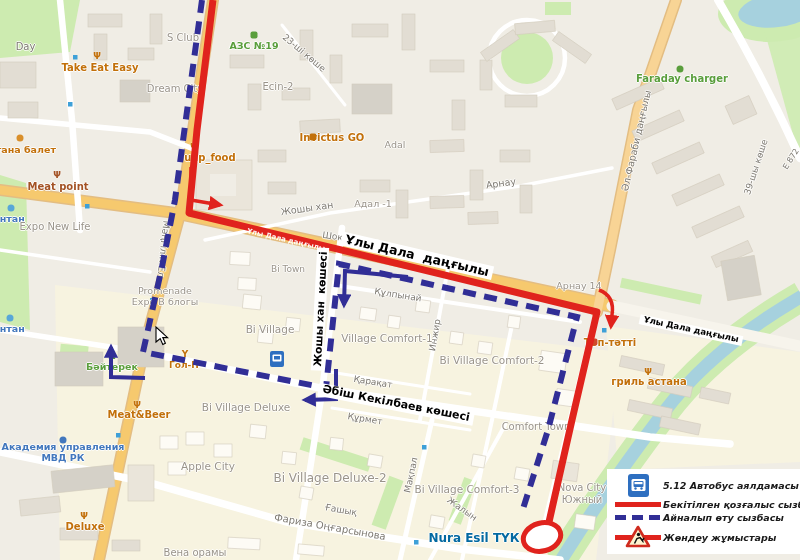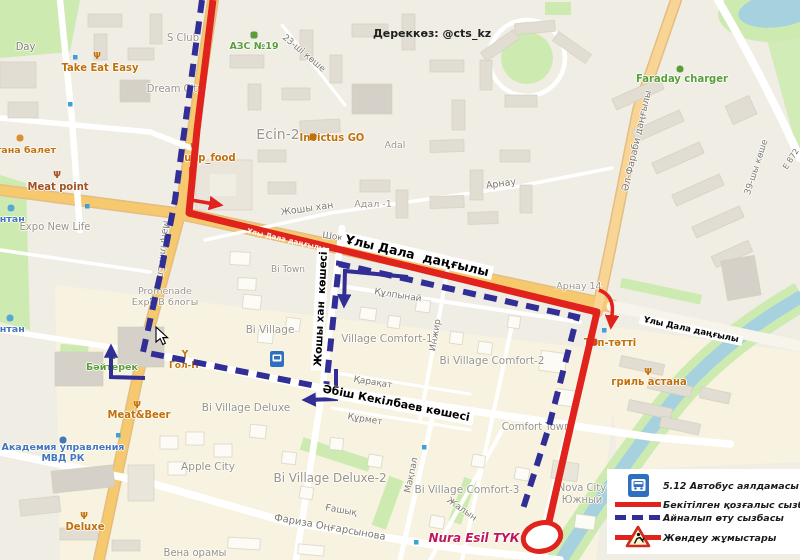--- a/index.html
+++ b/index.html
@@ -10,21 +10,21 @@
   #annots{z-index:4;pointer-events:none;}
   .lbl{position:absolute;white-space:pre;transform-origin:center;text-align:center;line-height:1.15;
        text-shadow:0 1px 0 rgba(255,255,255,.85),0 -1px 0 rgba(255,255,255,.85),1px 0 0 rgba(255,255,255,.85),-1px 0 0 rgba(255,255,255,.85);}
   .c-area{font-size:10px;color:#9a948a;}
   .c-street{font-size:9px;color:#7e7a72;}
   .c-orange{font-size:10px;color:#c2700a;font-weight:bold;}
   .c-brown{font-size:10px;color:#a35224;font-weight:bold;}
   .c-green{font-size:10px;color:#5a9e3c;font-weight:bold;}
   .c-blue{font-size:9.5px;color:#4277bd;font-weight:bold;}
   .c-annot{background:#fff;padding:0 4px;font-weight:bold;color:#000;text-shadow:none;font-size:12px;}
-  .c-plain{font-weight:bold;color:#be185d;font-size:12px;font-style:italic;}
+  .c-plain{font-weight:bold;color:#0369a1;font-size:12px;}
   .c-onred{color:#fff;font-weight:bold;font-size:7px;text-shadow:none;opacity:.95;}
   .poi{position:absolute;transform:translate(-50%,-50%);pointer-events:none;}
   .poi-dot{width:7px;height:7px;border-radius:50%;}
   .poi-sq{width:7px;height:7px;border-radius:2px;}
   .poi-glyph{font-size:9px;font-weight:bold;line-height:1;text-shadow:0 0 2px #fff;}
   #title-box{position:absolute;left:283px;top:1px;width:292px;height:24px;background:#fff;
              border:2px solid #3d3d3d;z-index:6;display:flex;align-items:center;justify-content:center;
              font-size:13px;font-weight:bold;color:#000;}
   #source-label{position:absolute;left:357px;top:27px;width:150px;text-align:center;z-index:6;
              font-size:11px;font-weight:bold;color:#222;}
@@ -203,21 +203,21 @@
       <rect x="4" y="5" width="6" height="3.5" fill="#2e6fc0"></rect>
     </g>
   </svg>
 
   <div id="labels">
       <div class="lbl c-street" style="font-size: 10px; left: 9px; top: 47px; transform: translate(-50%, -50%) rotate(0deg); padding-left: 33px;">Day</div>
       <div class="lbl c-orange" style="left: 100px; top: 68px; transform: translate(-50%, -50%) rotate(0deg);">Take Eat Easy</div>
       <div class="lbl c-area" style="left: 183px; top: 38px; transform: translate(-50%, -50%) rotate(0deg);">S Club</div>
       <div class="lbl c-green" style="font-size: 9.5px; left: 254px; top: 46px; transform: translate(-50%, -50%) rotate(0deg);">АЗС №19</div>
       <div class="lbl c-area" style="left: 175px; top: 89px; transform: translate(-50%, -50%) rotate(0deg);">Dream City</div>
-      <div class="lbl c-area" style="font-size: 14px; left: 278px; top: 87px; transform: translate(-50%, -50%) rotate(0deg); margin-top: 47px;">Ecin-2</div>
+      <div class="lbl c-area" style="font-size: 10px; left: 278px; top: 87px; transform: translate(-50%, -50%) rotate(0deg);">Ecin-2</div>
       <div class="lbl c-street" style="left: 304px; top: 53px; transform: translate(-50%, -50%) rotate(40deg);">23-ші көше</div>
       <div class="lbl c-orange" style="left: 332px; top: 138px; transform: translate(-50%, -50%) rotate(0deg);">Invictus GO</div>
       <div class="lbl c-area" style="font-size: 9.5px; left: 395px; top: 145px; transform: translate(-50%, -50%) rotate(0deg);">Adal</div>
       <div class="lbl c-orange" style="left: 210px; top: 158px; transform: translate(-50%, -50%) rotate(0deg);">uap_food</div>
       <div class="lbl c-area" style="font-size: 9.5px; left: 373px; top: 204px; transform: translate(-50%, -50%) rotate(0deg);">Адал -1</div>
       <div class="lbl c-street" style="font-size: 9.5px; left: 501px; top: 184px; transform: translate(-50%, -50%) rotate(-8deg);">Арнау</div>
       <div class="lbl c-street" style="font-size: 9.5px; left: 307px; top: 209px; transform: translate(-50%, -50%) rotate(-8deg);">Жошы хан</div>
       <div class="lbl c-street" style="left: 351px; top: 239px; transform: translate(-50%, -50%) rotate(8deg);">Шоқжұлдыз</div>
       <div class="lbl c-green" style="left: 682px; top: 79px; transform: translate(-50%, -50%) rotate(0deg);">Faraday charger</div>
       <div class="lbl c-street" style="font-size: 9.5px; left: 637px; top: 141px; transform: translate(-50%, -50%) rotate(-77deg);">Әл-Фараби даңғылы</div>
@@ -305,21 +305,20 @@
 
   <div id="annots">
       <div class="lbl c-annot" style="font-size: 12.5px; left: 417px; top: 256px; transform: translate(-50%, -50%) rotate(13deg);">Ұлы Дала  даңғылы</div>
       <div class="lbl c-annot" style="font-size: 8.5px; left: 691px; top: 330px; transform: translate(-50%, -50%) rotate(12deg);">Ұлы Дала даңғылы</div>
       <div class="lbl c-annot" style="font-size: 10.5px; left: 320px; top: 309px; transform: translate(-50%, -50%) rotate(-87deg);">Жошы хан  көшесі</div>
       <div class="lbl c-annot" style="font-size: 11px; left: 396px; top: 404px; transform: translate(-50%, -50%) rotate(11deg);">Әбіш Кекілбаев көшесі</div>
       <div class="lbl c-plain" style="font-size: 12px; left: 474px; top: 539px; transform: translate(-50%, -50%) rotate(0deg);">Nura Esil ТҮК</div>
       <div class="lbl c-onred" style="font-size: 7px; left: 286px; top: 240px; transform: translate(-50%, -50%) rotate(13deg);">Ұлы Дала даңғылы</div>
     </div>
 
-  <div id="source-label">Дереккөз: @cts_kz</div>
 
   <div id="legend">
     <div class="lg-row">
       <span class="lg-ic">
         <svg width="21" height="23" xmlns="http://www.w3.org/2000/svg">
           <rect width="21" height="23" rx="3" fill="#2e6fc0"></rect>
           <rect x="3.5" y="5" width="14" height="12" rx="1.5" fill="#fff"></rect>
           <rect x="5.5" y="7" width="10" height="6" rx="1" fill="#2e6fc0"></rect>
           <rect x="6.5" y="8" width="8" height="2.2" fill="#fff"></rect>
           <circle cx="7.5" cy="14.5" r="1.2" fill="#2e6fc0"></circle>

